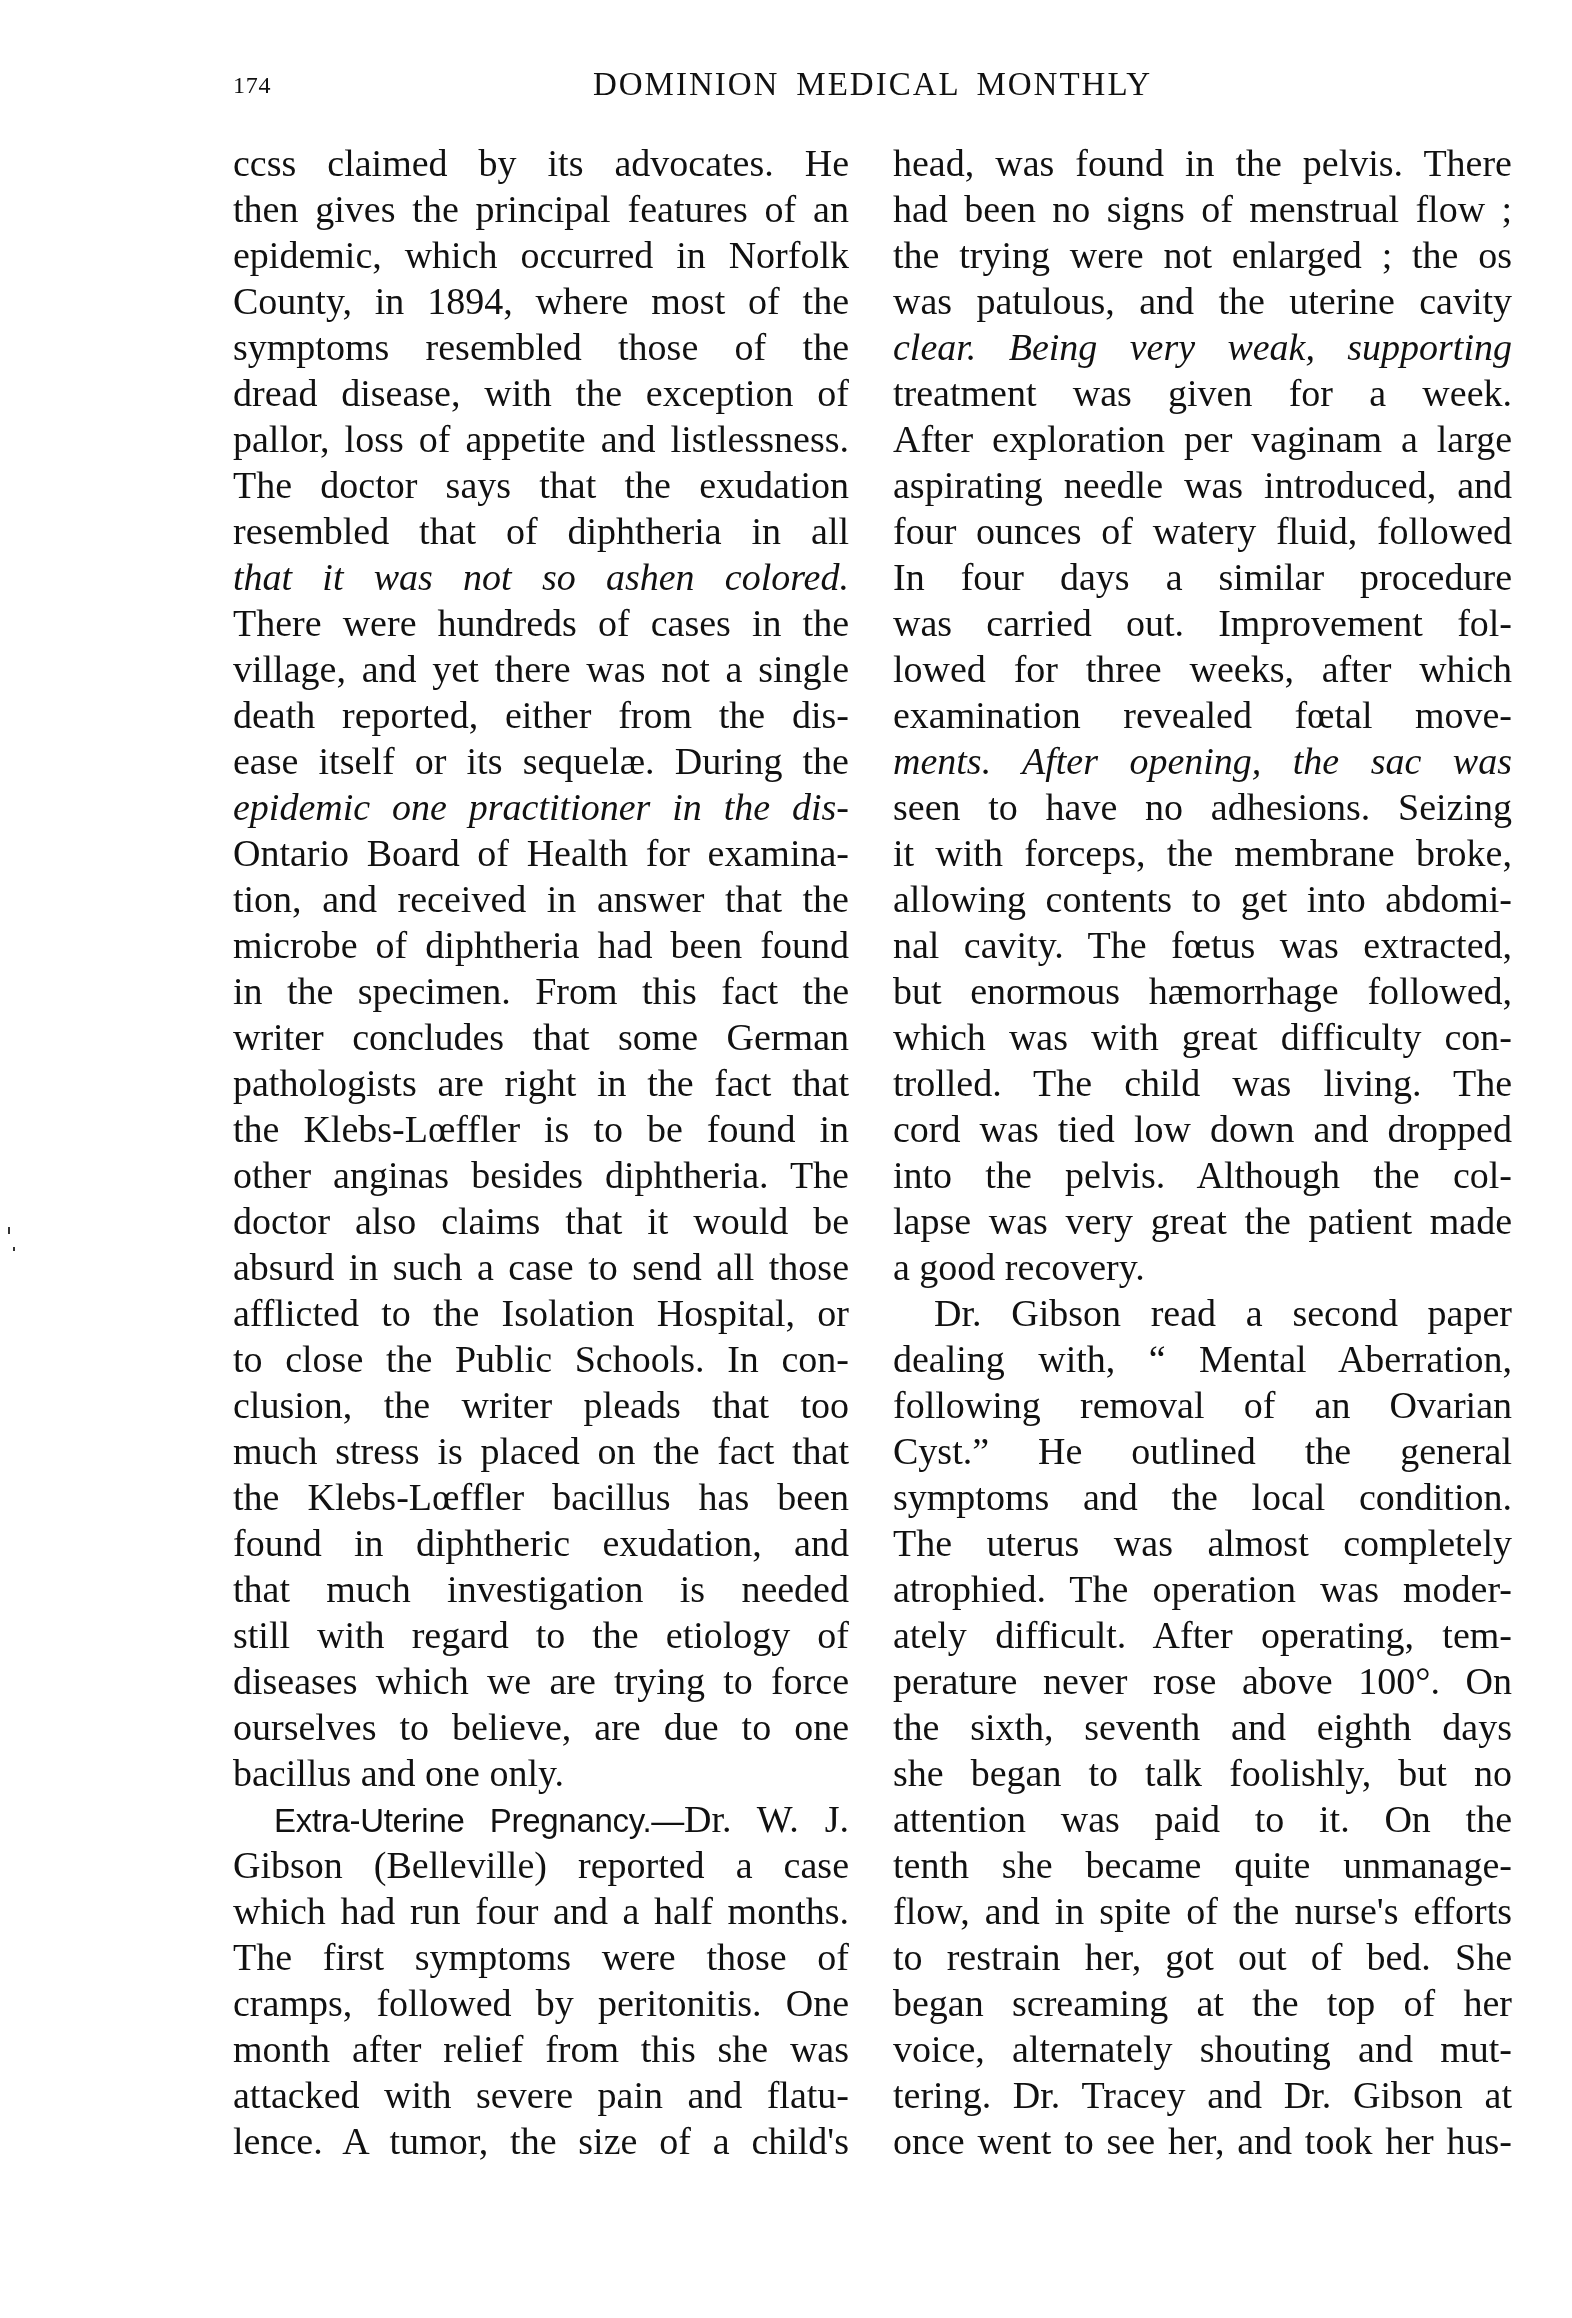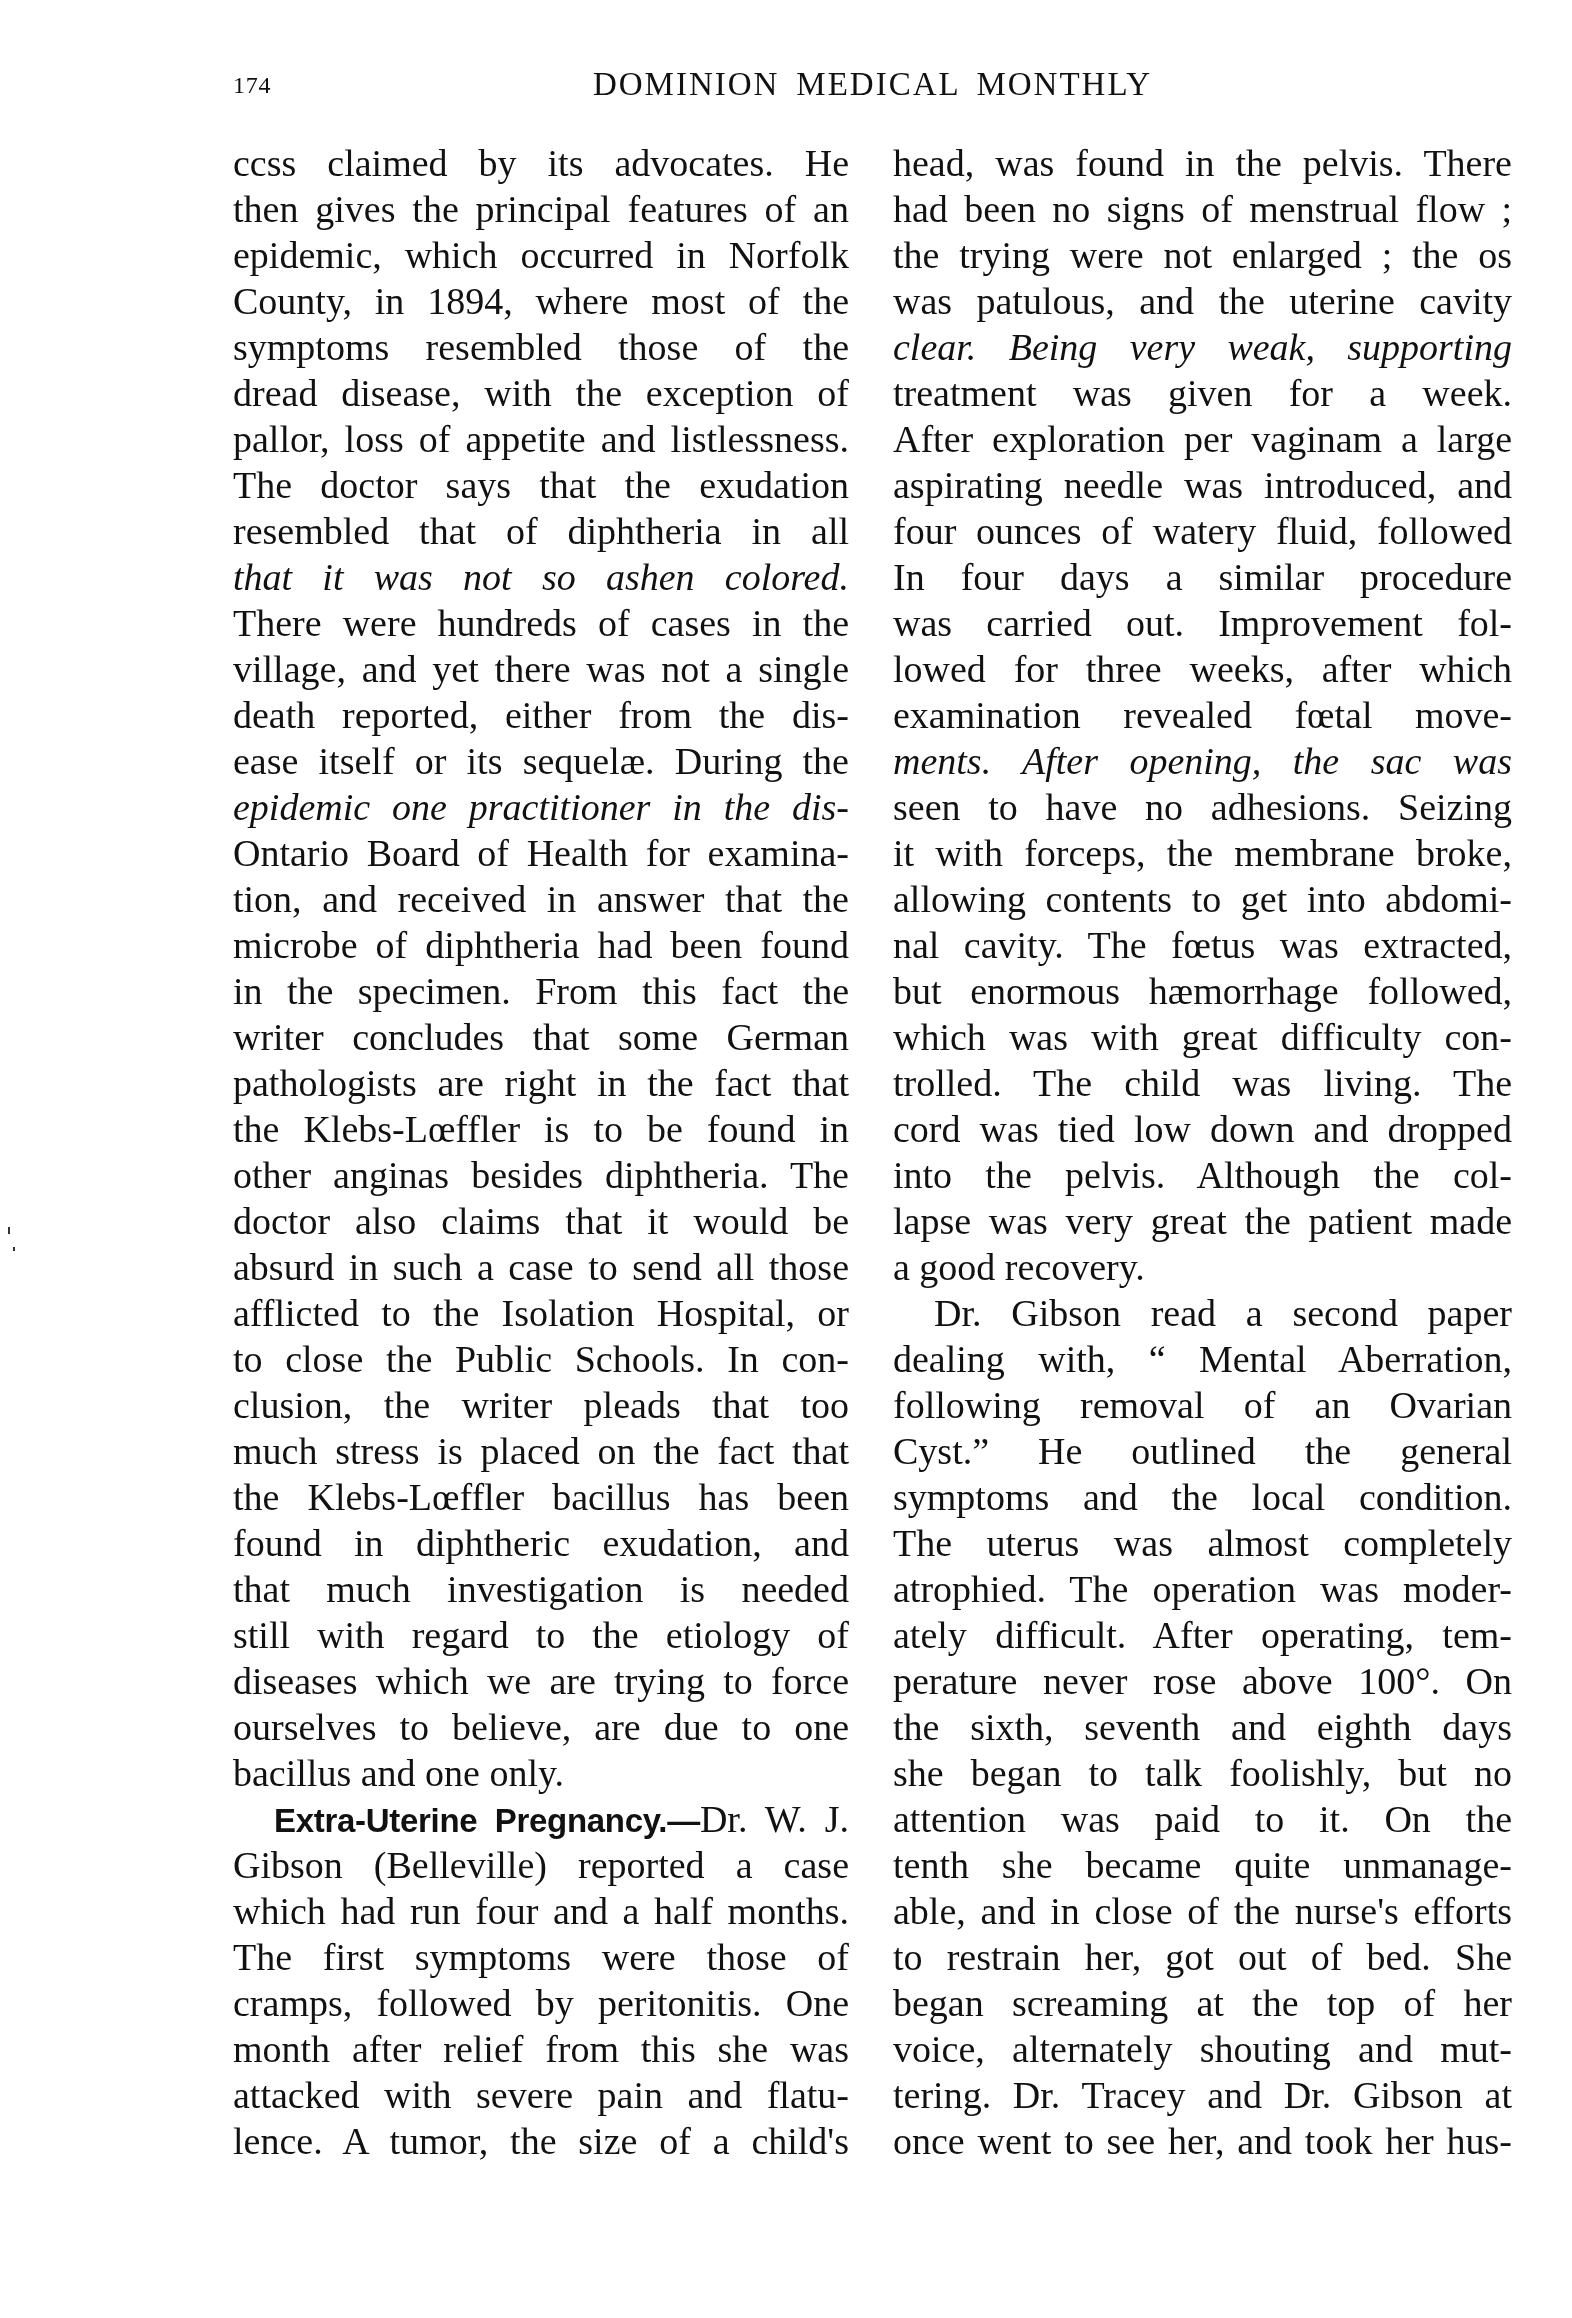--- a/index.html
+++ b/index.html
@@ -52,21 +52,21 @@
   }
   .line.last {
     text-align-last: left;
   }
   .line.indent {
     padding-left: 41px;
   }
   .it { font-style: italic; }
   .sidehead {
     font-family: "Liberation Sans", "DejaVu Sans", sans-serif;
-    font-weight: bold;
+    font-weight: normal;
     font-size: 33px;
     letter-spacing: -0.3px;
   }
   .margin-mark {
     position: absolute;
     background: #333;
   }
 </style>
 </head>
 <body>
@@ -156,20 +156,20 @@
   <span class="line">Cyst.”  He outlined the general</span>
   <span class="line">symptoms and the local condition.</span>
   <span class="line">The uterus was almost completely</span>
   <span class="line">atrophied.  The operation was moder-</span>
   <span class="line">ately difficult.  After operating, tem-</span>
   <span class="line">perature never rose above 100°.  On</span>
   <span class="line">the sixth, seventh and eighth days</span>
   <span class="line">she began to talk foolishly, but no</span>
   <span class="line">attention was paid to it.  On the</span>
   <span class="line">tenth she became quite unmanage-</span>
-  <span class="line">able, and in close of the nurse's efforts</span>
+  <span class="line">flow, and in spite of the nurse's efforts</span>
   <span class="line">to restrain her, got out of bed.  She</span>
   <span class="line">began screaming at the top of her</span>
   <span class="line">voice, alternately shouting and mut-</span>
   <span class="line">tering.  Dr. Tracey and Dr. Gibson at</span>
   <span class="line">once went to see her, and took her hus-</span>
 </div>
 
 
 </body></html>

